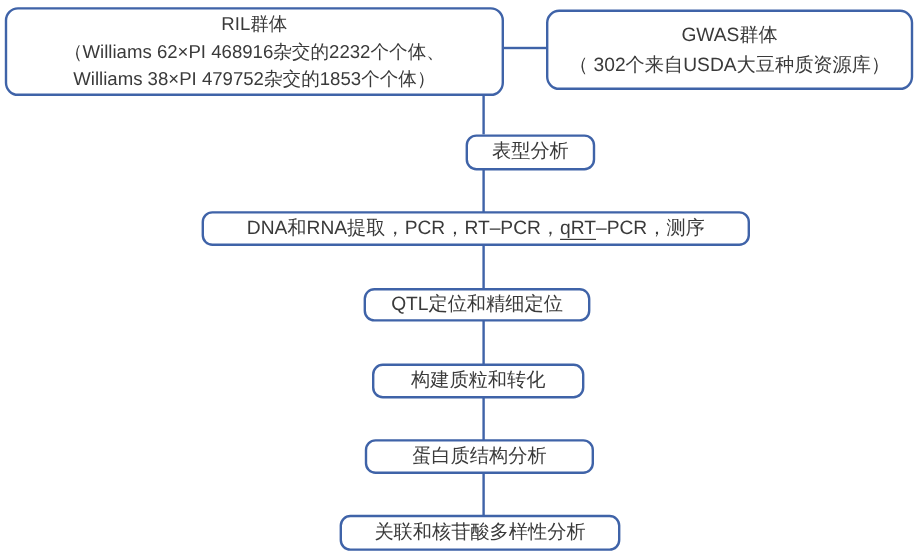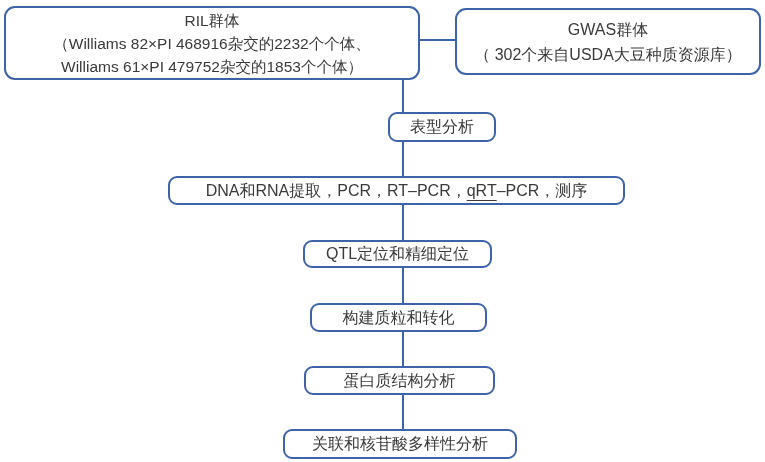--- a/index.html
+++ b/index.html
@@ -67,22 +67,22 @@
   .v5{left:402px;top:331px;width:2px;height:36px;}
   .v6{left:402px;top:394px;width:2px;height:36px;}
 </style>
 </head>
 <body>
 
 <div class="canvas">
 
   <div class="box ril">
     <div class="title">RIL群体</div>
-    <div>（Williams 82×PI 468916杂交的2232个个体、</div>
-    <div>Williams 61×PI 479752杂交的1853个个体）</div>
+    <div>（Williams 62×PI 468916杂交的2232个个体、</div>
+    <div>Williams 38×PI 479752杂交的1853个个体）</div>
   </div>
 
   <div class="box gwas">
     <div>GWAS群体</div>
     <div>（ 302个来自USDA大豆种质资源库）</div>
   </div>
 
   <div class="line h1"></div>
   <div class="line v1"></div>
   <div class="line v2"></div>

